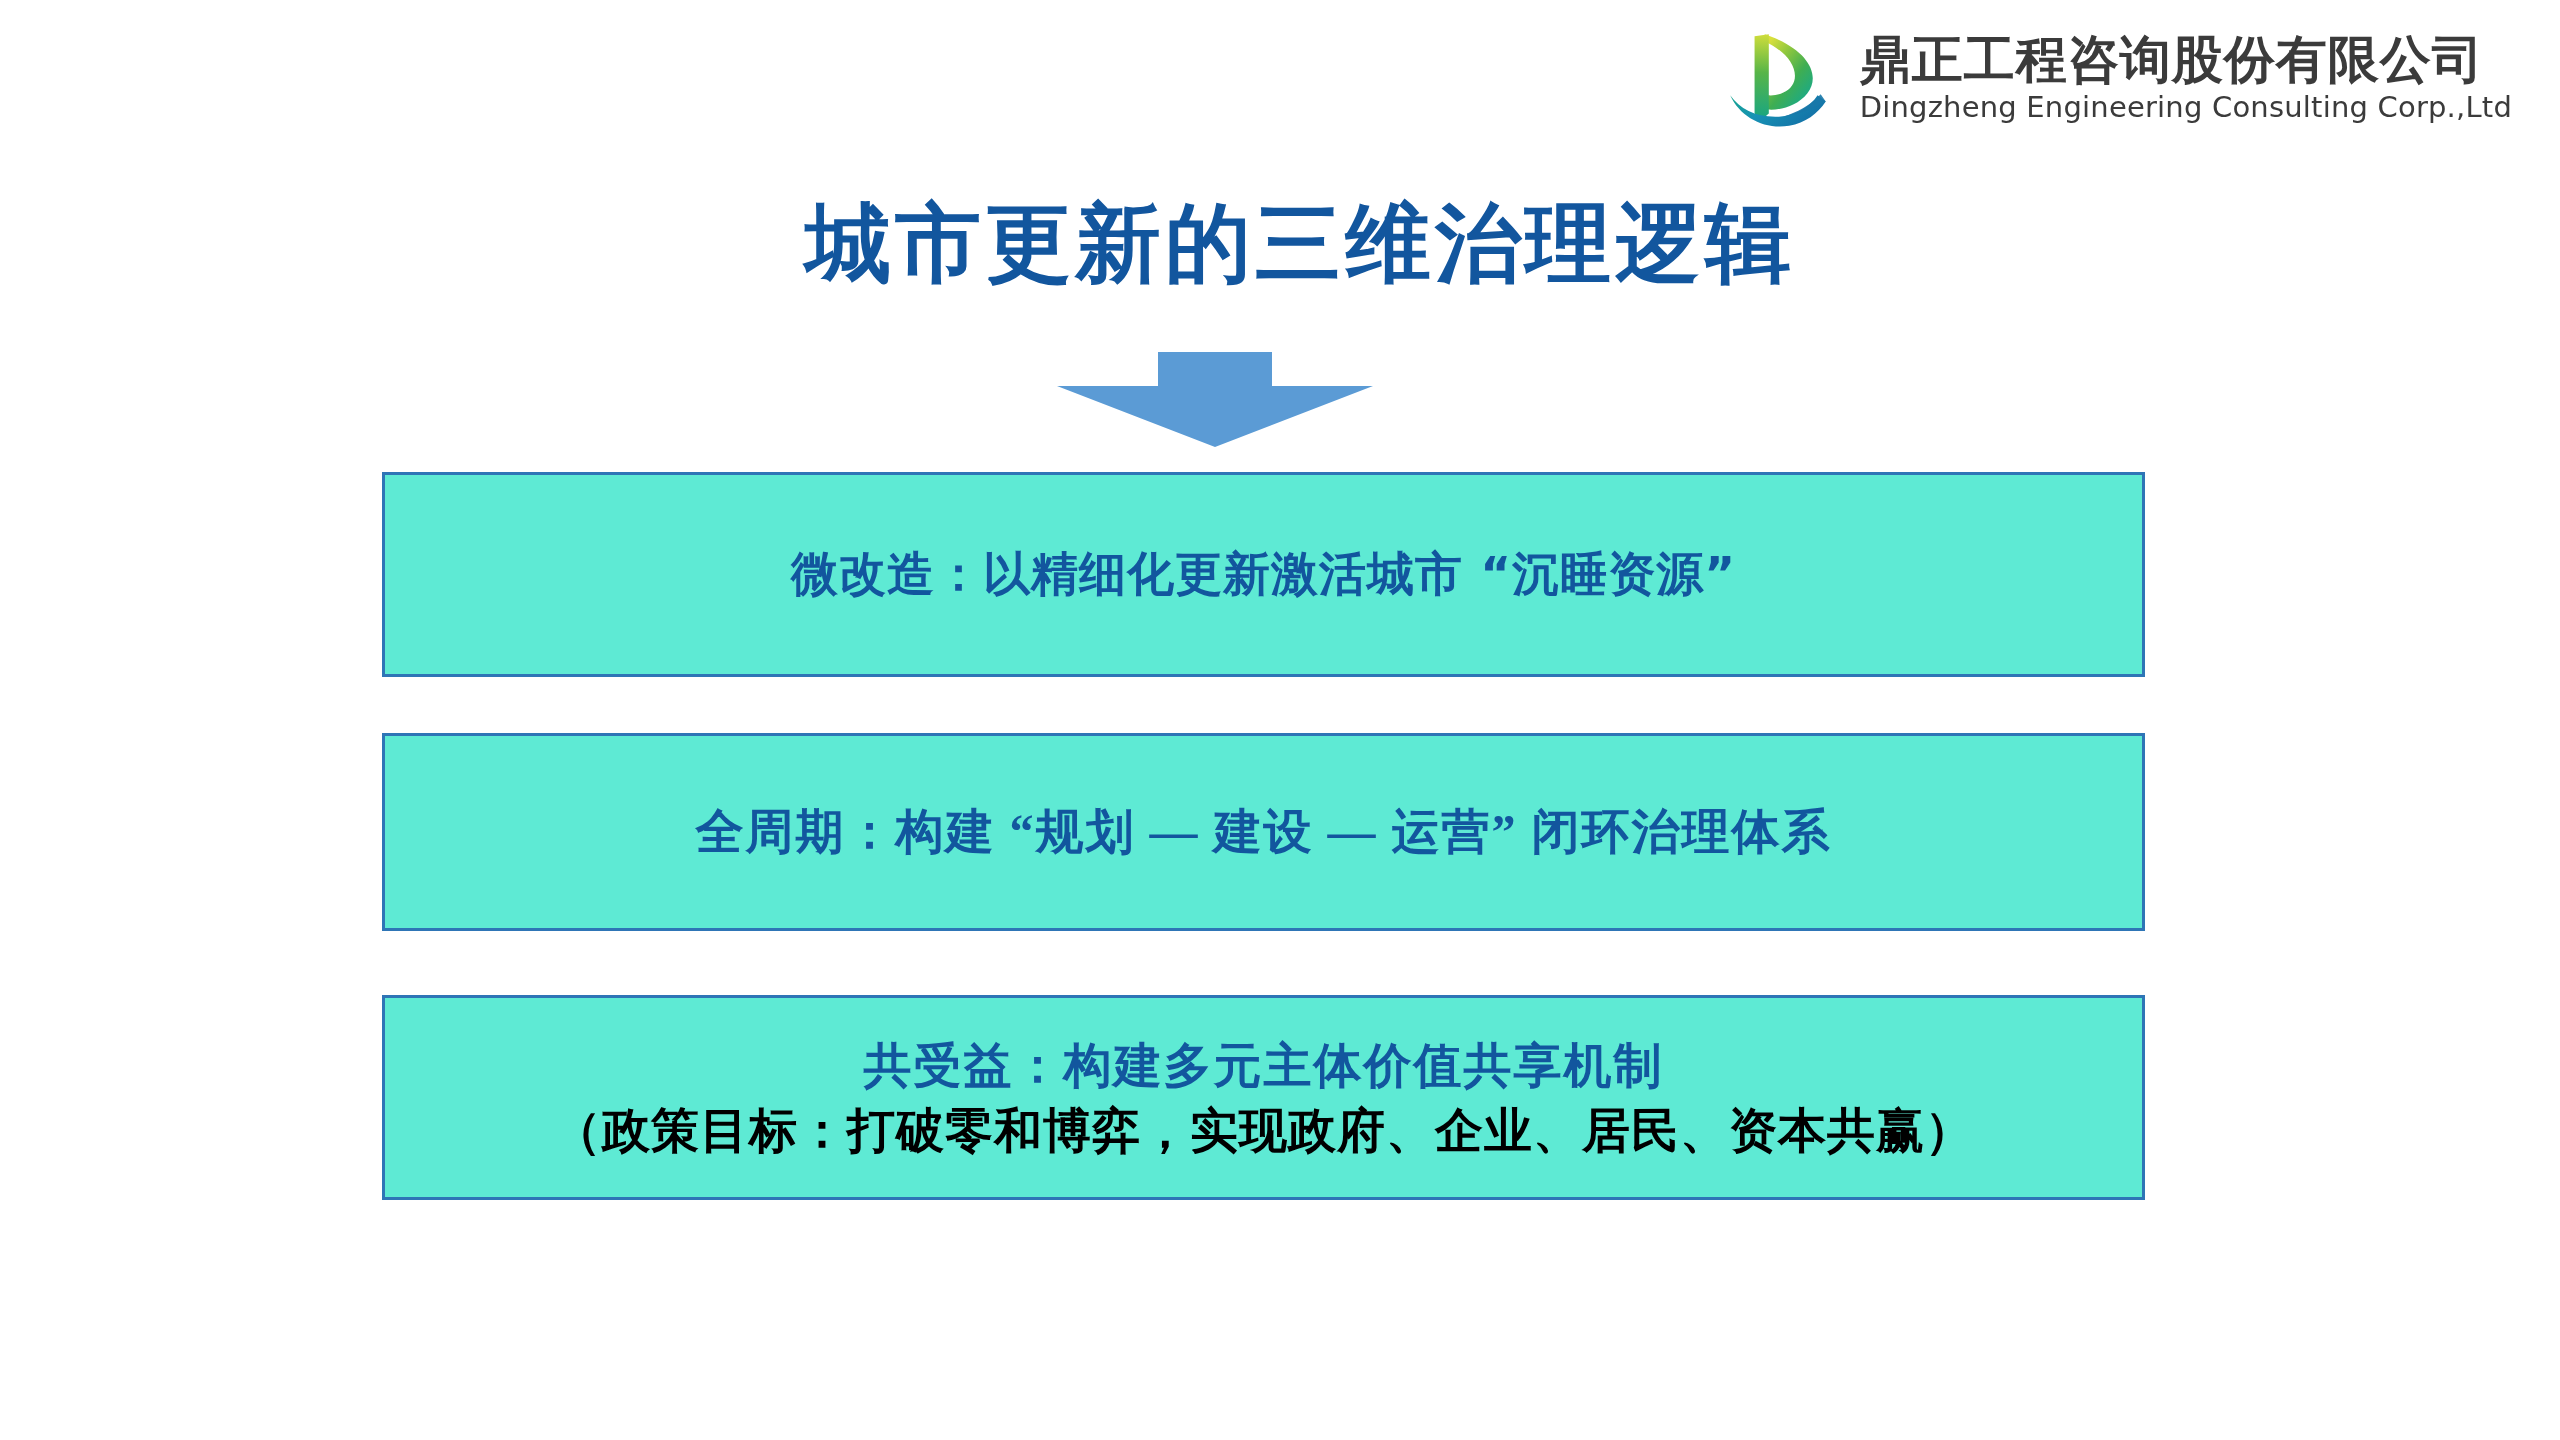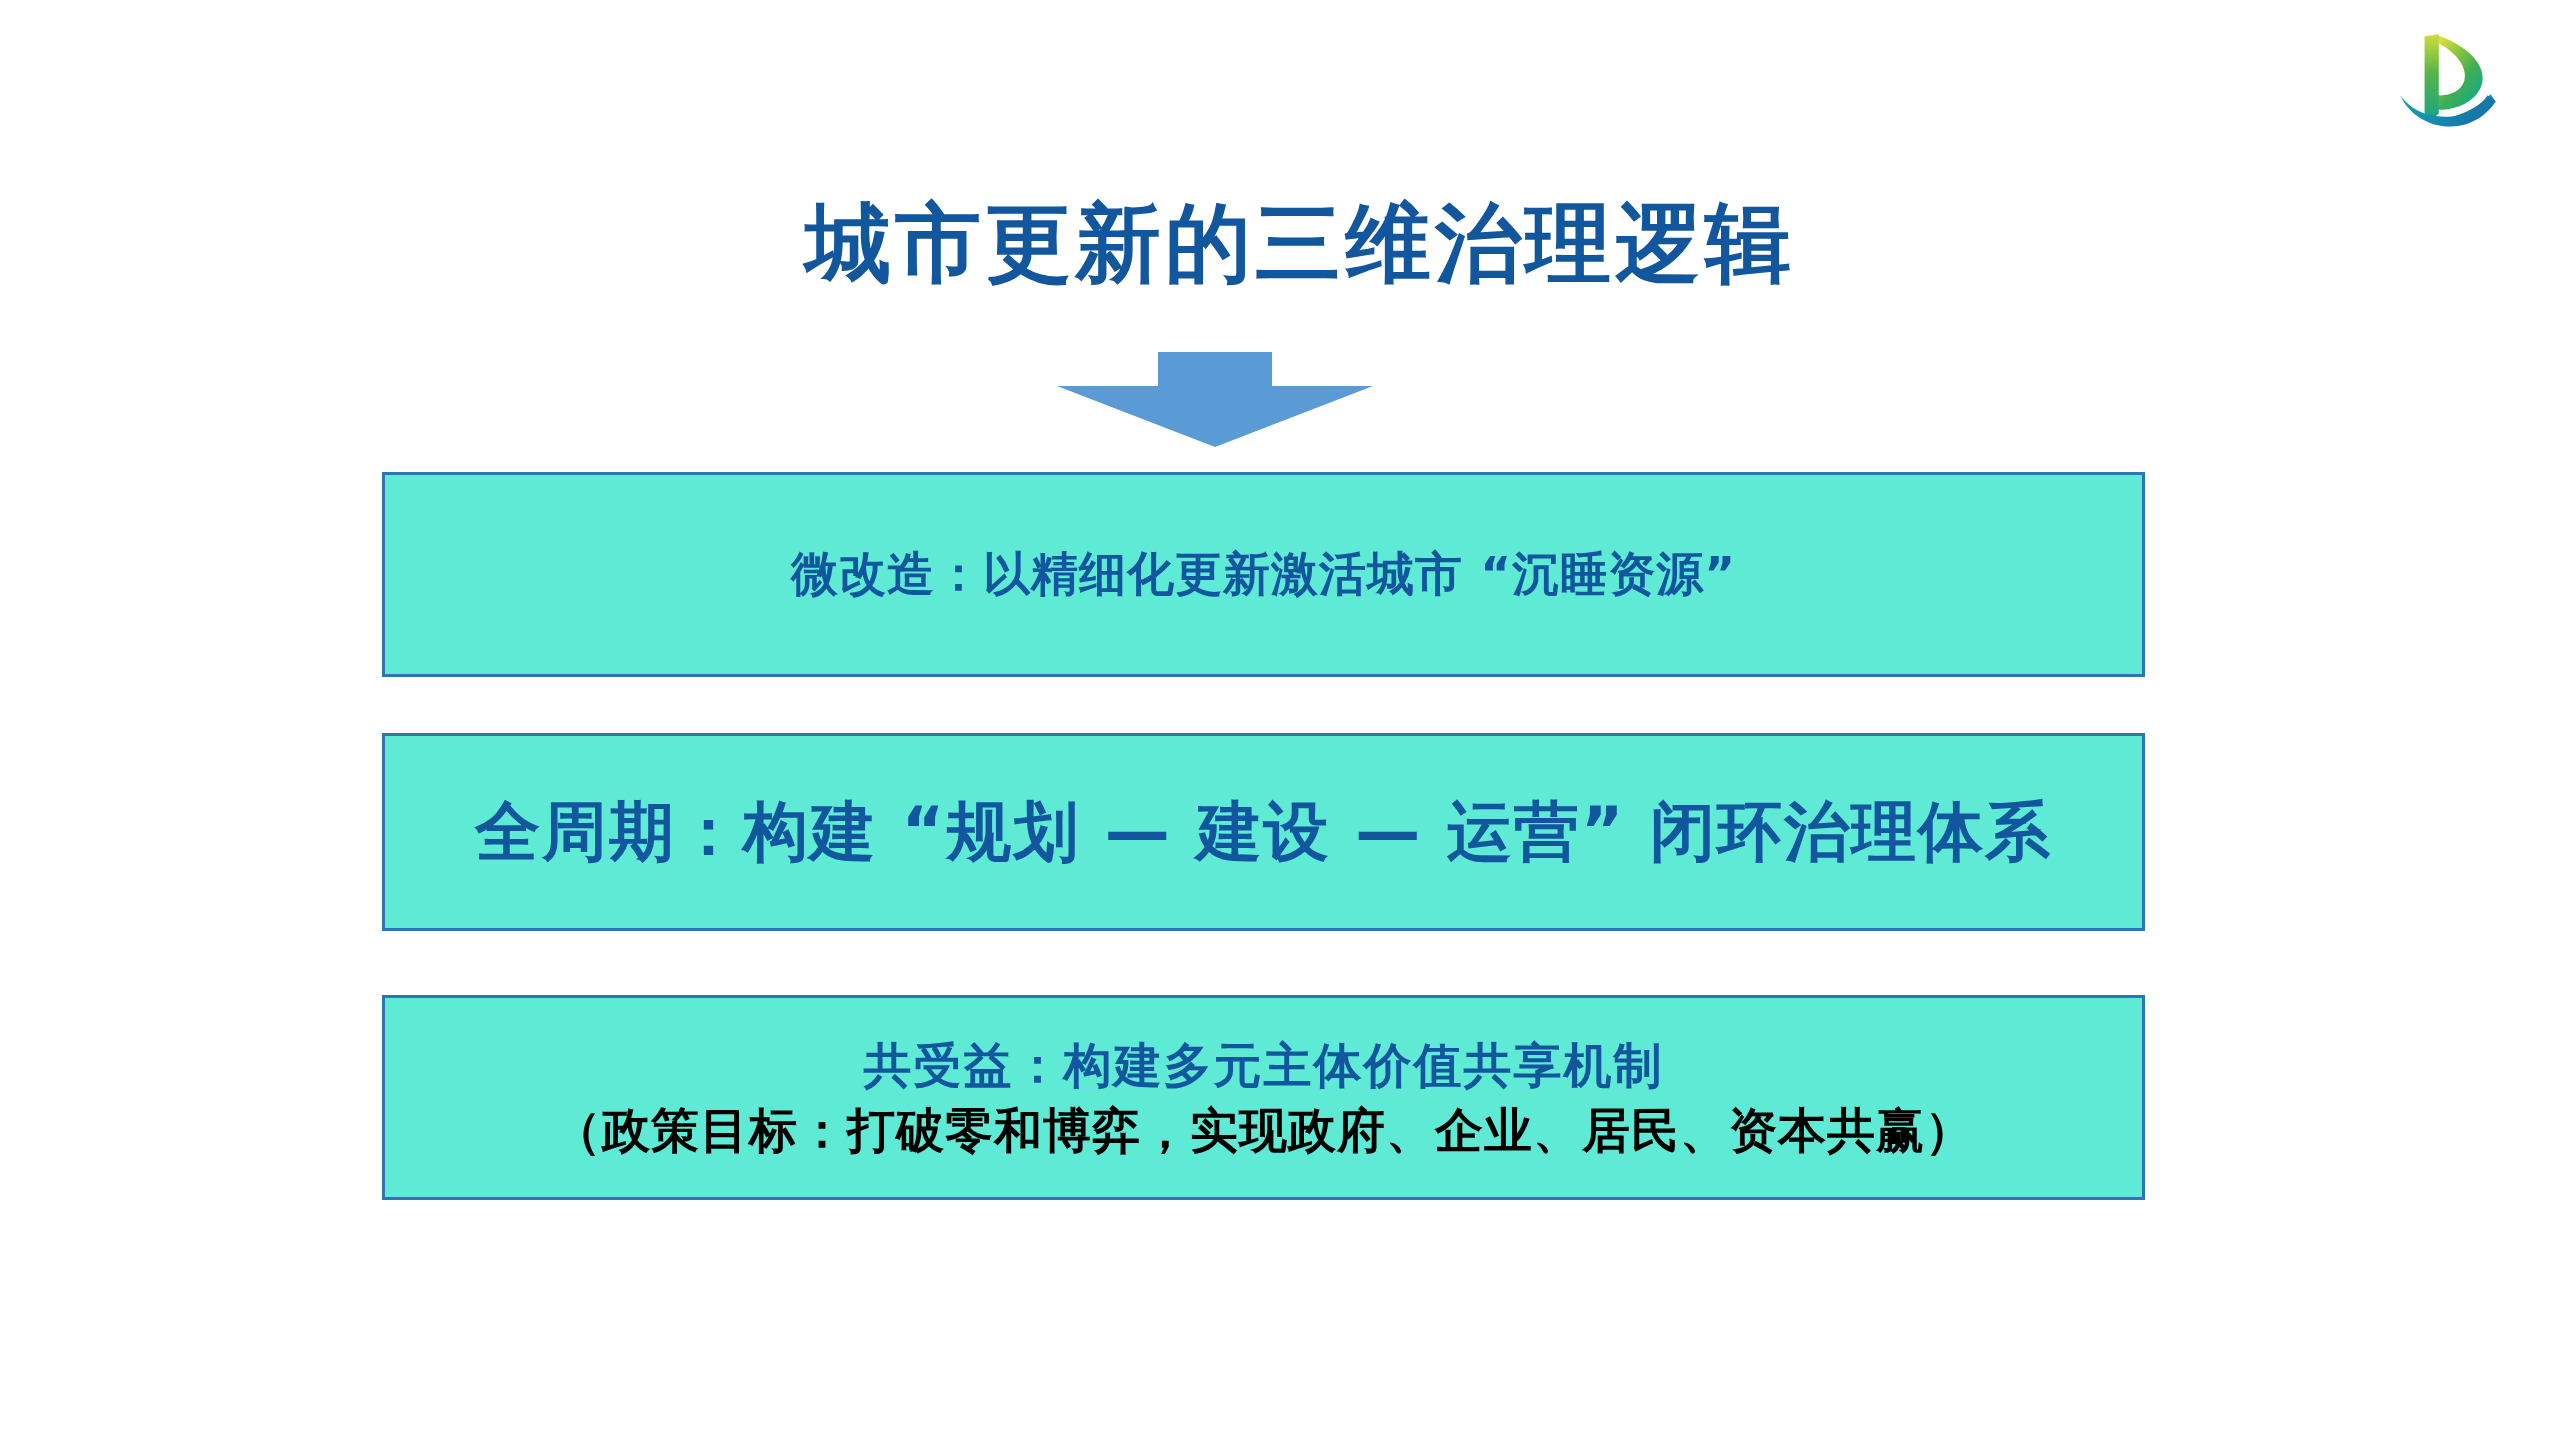--- a/index.html
+++ b/index.html
@@ -109,21 +109,21 @@
     white-space: nowrap;
   }
   .box-line-secondary {
     color: #000000;
     font-weight: bold;
     font-size: 47px;
     line-height: 1.34;
     letter-spacing: 1px;
     white-space: nowrap;
   }
-  #box-2 .box-line-primary { font-size: 65px; letter-spacing: 2px; }
+  #box-2 .box-line-primary { font-size: 48px; letter-spacing: 2px; font-family: Liberation Serif, serif; }
   #box-2 .box-line-secondary { font-size: 48px; letter-spacing: 1px; }
   #box-3 .box-line-primary { font-size: 48px; letter-spacing: 2px; }
   #box-3 .box-line-secondary { font-size: 48px; letter-spacing: 1px; }
 </style>
 </head>
 <body>
 
 <div class="brand">
 
   <span class="brand-logo">
@@ -149,20 +149,24 @@
 
       <path d="M44 18 C 86 32, 100 58, 86 76 C 76 89, 58 93, 47 92 L 47 78 C 58 79, 70 74, 73 64 C 77 50, 64 34, 44 25 Z" fill="url(#gLeaf)"></path>
 
       <path d="M34 20 L 48 18 L 48 96 L 41 102 L 34 96 Z" fill="url(#gStem)"></path>
 
       <path d="M10 78 C 20 100, 44 112, 68 108 C 84 105, 96 96, 104 84 L 96 78 C 88 90, 74 98, 58 99 C 36 100, 20 92, 10 78 Z" fill="url(#gSwoosh)"></path>
       <path d="M62 99 C 78 97, 92 90, 104 84 L 99 77 C 90 87, 76 95, 62 99 Z" fill="#1878A8" opacity="0.9"></path>
     </svg>
   </span>
 
+  <span class="brand-text">
+    <span class="brand-cn">鼎正工程咨询股份有限公司</span>
+    <span class="brand-en">Dingzheng Engineering Consulting Corp.,Ltd</span>
+  </span>
 
 </div>
 
 <div class="slide-title">城市更新的三维治理逻辑</div>
 
 <div class="arrow-wrap">
   <svg viewBox="0 0 320 100" preserveAspectRatio="none" aria-hidden="true">
     <polygon points="103,2 217,2 217,36 318,36 160,97 2,36 103,36" fill="#5B9BD5"></polygon>
   </svg>
 </div>

